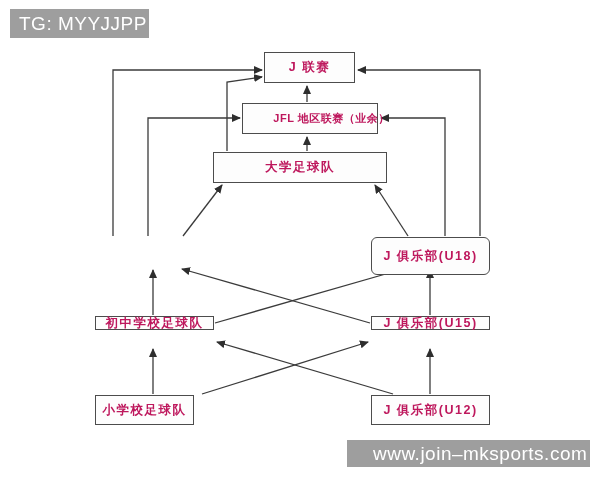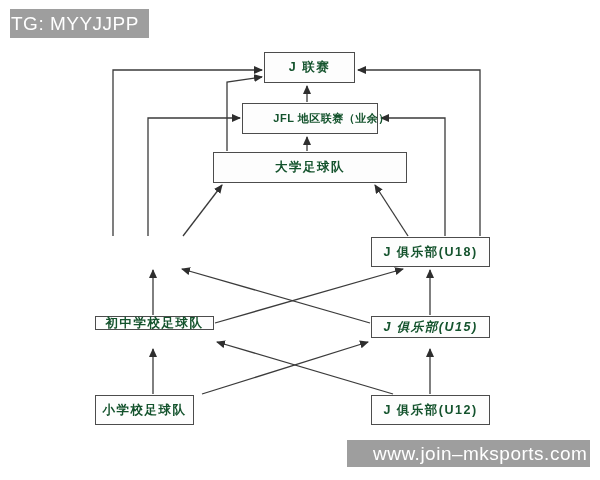--- a/index.html
+++ b/index.html
@@ -19,42 +19,42 @@
     position: absolute;
     box-sizing: border-box;
     border: 1.5px solid #4c4c4c;
     background: #fdfdfd;
     display: flex;
     align-items: center;
     justify-content: center;
     font-weight: bold;
     font-size: 12.5px;
     letter-spacing: 1.5px;
-    color: #14532d;
+    color: #be185d;
     white-space: nowrap;
   }
   .node.small {
     font-size: 11px;
     letter-spacing: 0.5px;
     padding-left: 43px;
   }
   .badge {
     position: absolute;
     background: #9e9e9e;
     color: #ffffff;
     display: flex;
     align-items: center;
     font-size: 19px;
     letter-spacing: 0.5px;
     box-sizing: border-box;
   }
   .badge.tg {
     left: 10px; top: 9px;
     width: 139px; height: 29px;
-    padding-left: 1px;
+    padding-left: 9px;
   }
   .badge.site {
     left: 347px; top: 440px;
     width: 243px; height: 27px;
     padding-left: 26px;
   }
 </style>
 </head>
 <body>
 
@@ -88,34 +88,34 @@
   </svg>
 
   <div class="node" style="left:264px; top:52px; width:91px; height:31px;">
     <span>J 联赛</span>
   </div>
 
   <div class="node small" style="left:242px; top:103px; width:136px; height:31px;">
     <span>JFL 地区联赛（业余）</span>
   </div>
 
-  <div class="node" style="left:213px; top:152px; width:194px; height:31px;">
+  <div class="node" style="left:213px; top:152px; width:174px; height:31px;">
     <span>大学足球队</span>
   </div>
 
 
-  <div class="node" style="left:371px; top:237px; width:119px; height:30px;">
+  <div class="node" style="left:371px; top:237px; width:119px; height:38px;border-radius:6px;">
     <span>J 俱乐部(U18)</span>
   </div>
 
   <div class="node" style="left:95px; top:316px; width:119px; height:14px;">
     <span>初中学校足球队</span>
   </div>
 
-  <div class="node" style="left:371px; top:316px; width:119px; height:22px;font-style:italic;">
+  <div class="node" style="left:371px; top:316px; width:119px; height:14px;">
     <span>J 俱乐部(U15)</span>
   </div>
 
   <div class="node" style="left:95px; top:395px; width:99px; height:30px;">
     <span>小学校足球队</span>
   </div>
 
   <div class="node" style="left:371px; top:395px; width:119px; height:30px;">
     <span>J 俱乐部(U12)</span>
   </div>

